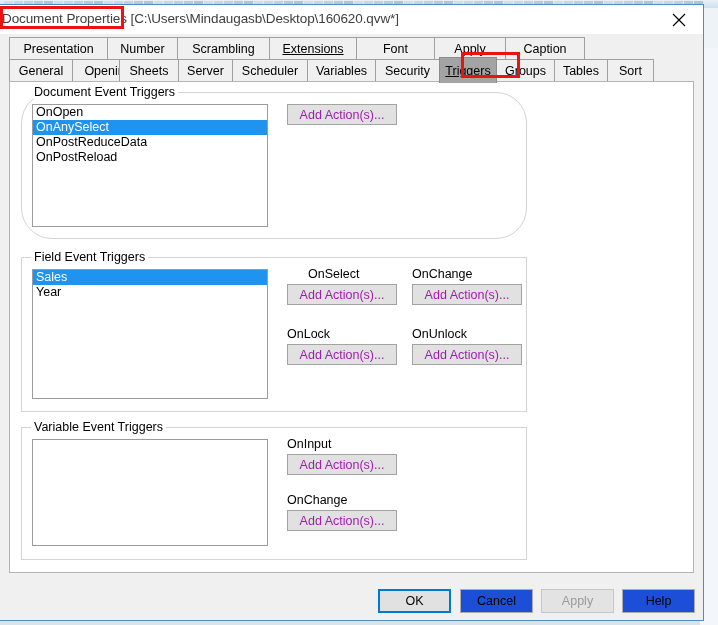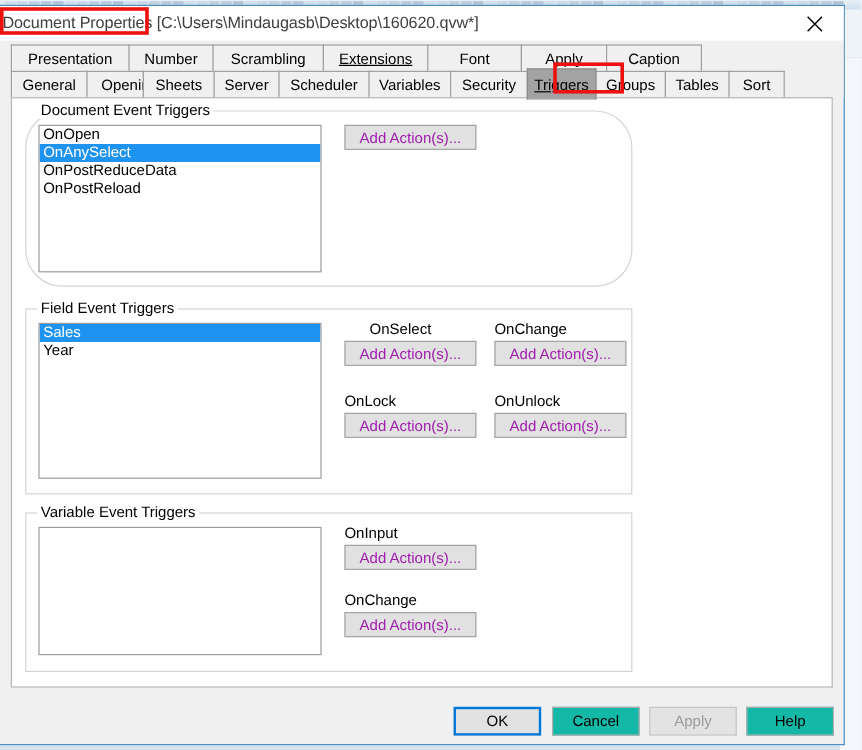--- a/index.html
+++ b/index.html
@@ -202,21 +202,21 @@
   }
 
   
   .footer { position: absolute; left: 0; top: 578px; width: 703px; height: 38px; }
   .fbtn {
     position: absolute;
     top: 6px;
     width: 73px;
     height: 24px;
     box-sizing: border-box;
-    background: #14b8a6;
+    background: #1d4ed8;
     border: 1px solid #adadad;
     font-size: 12.5px;
     color: #000;
     display: flex;
     align-items: center;
     justify-content: center;
     cursor: default;
   }
   .fbtn.default {
     border: 2px solid #0078d7;

